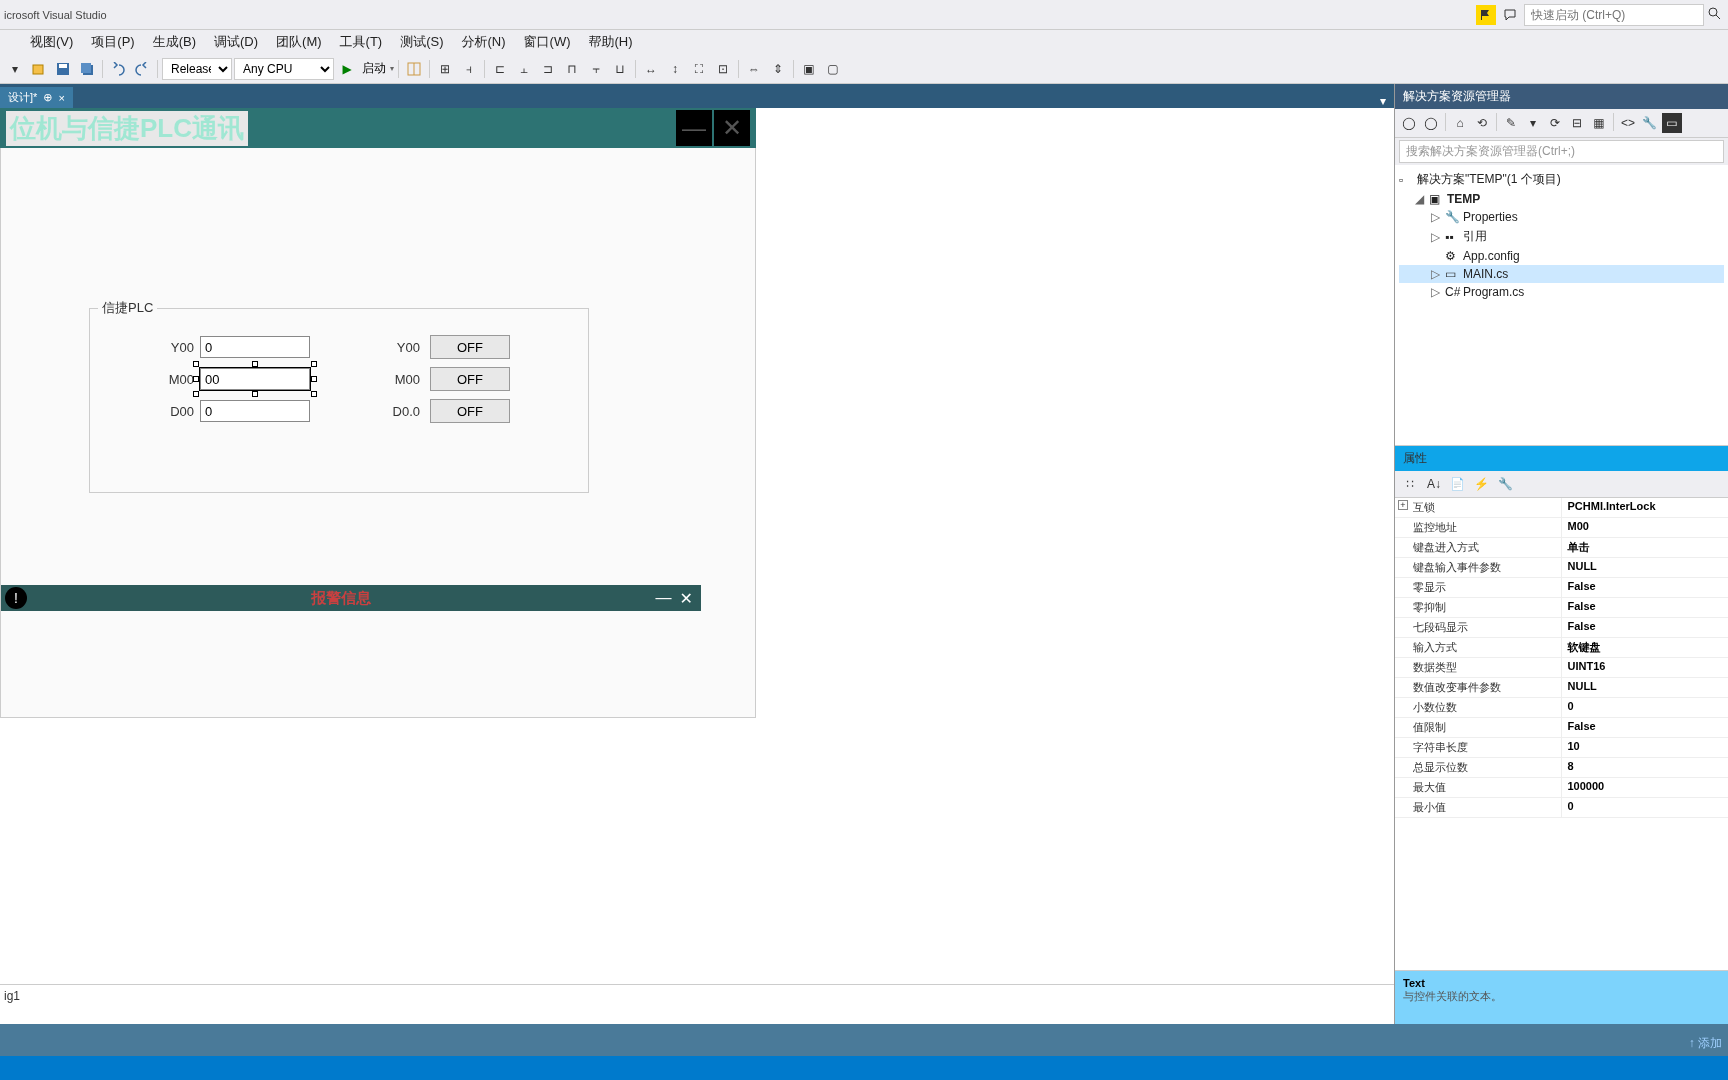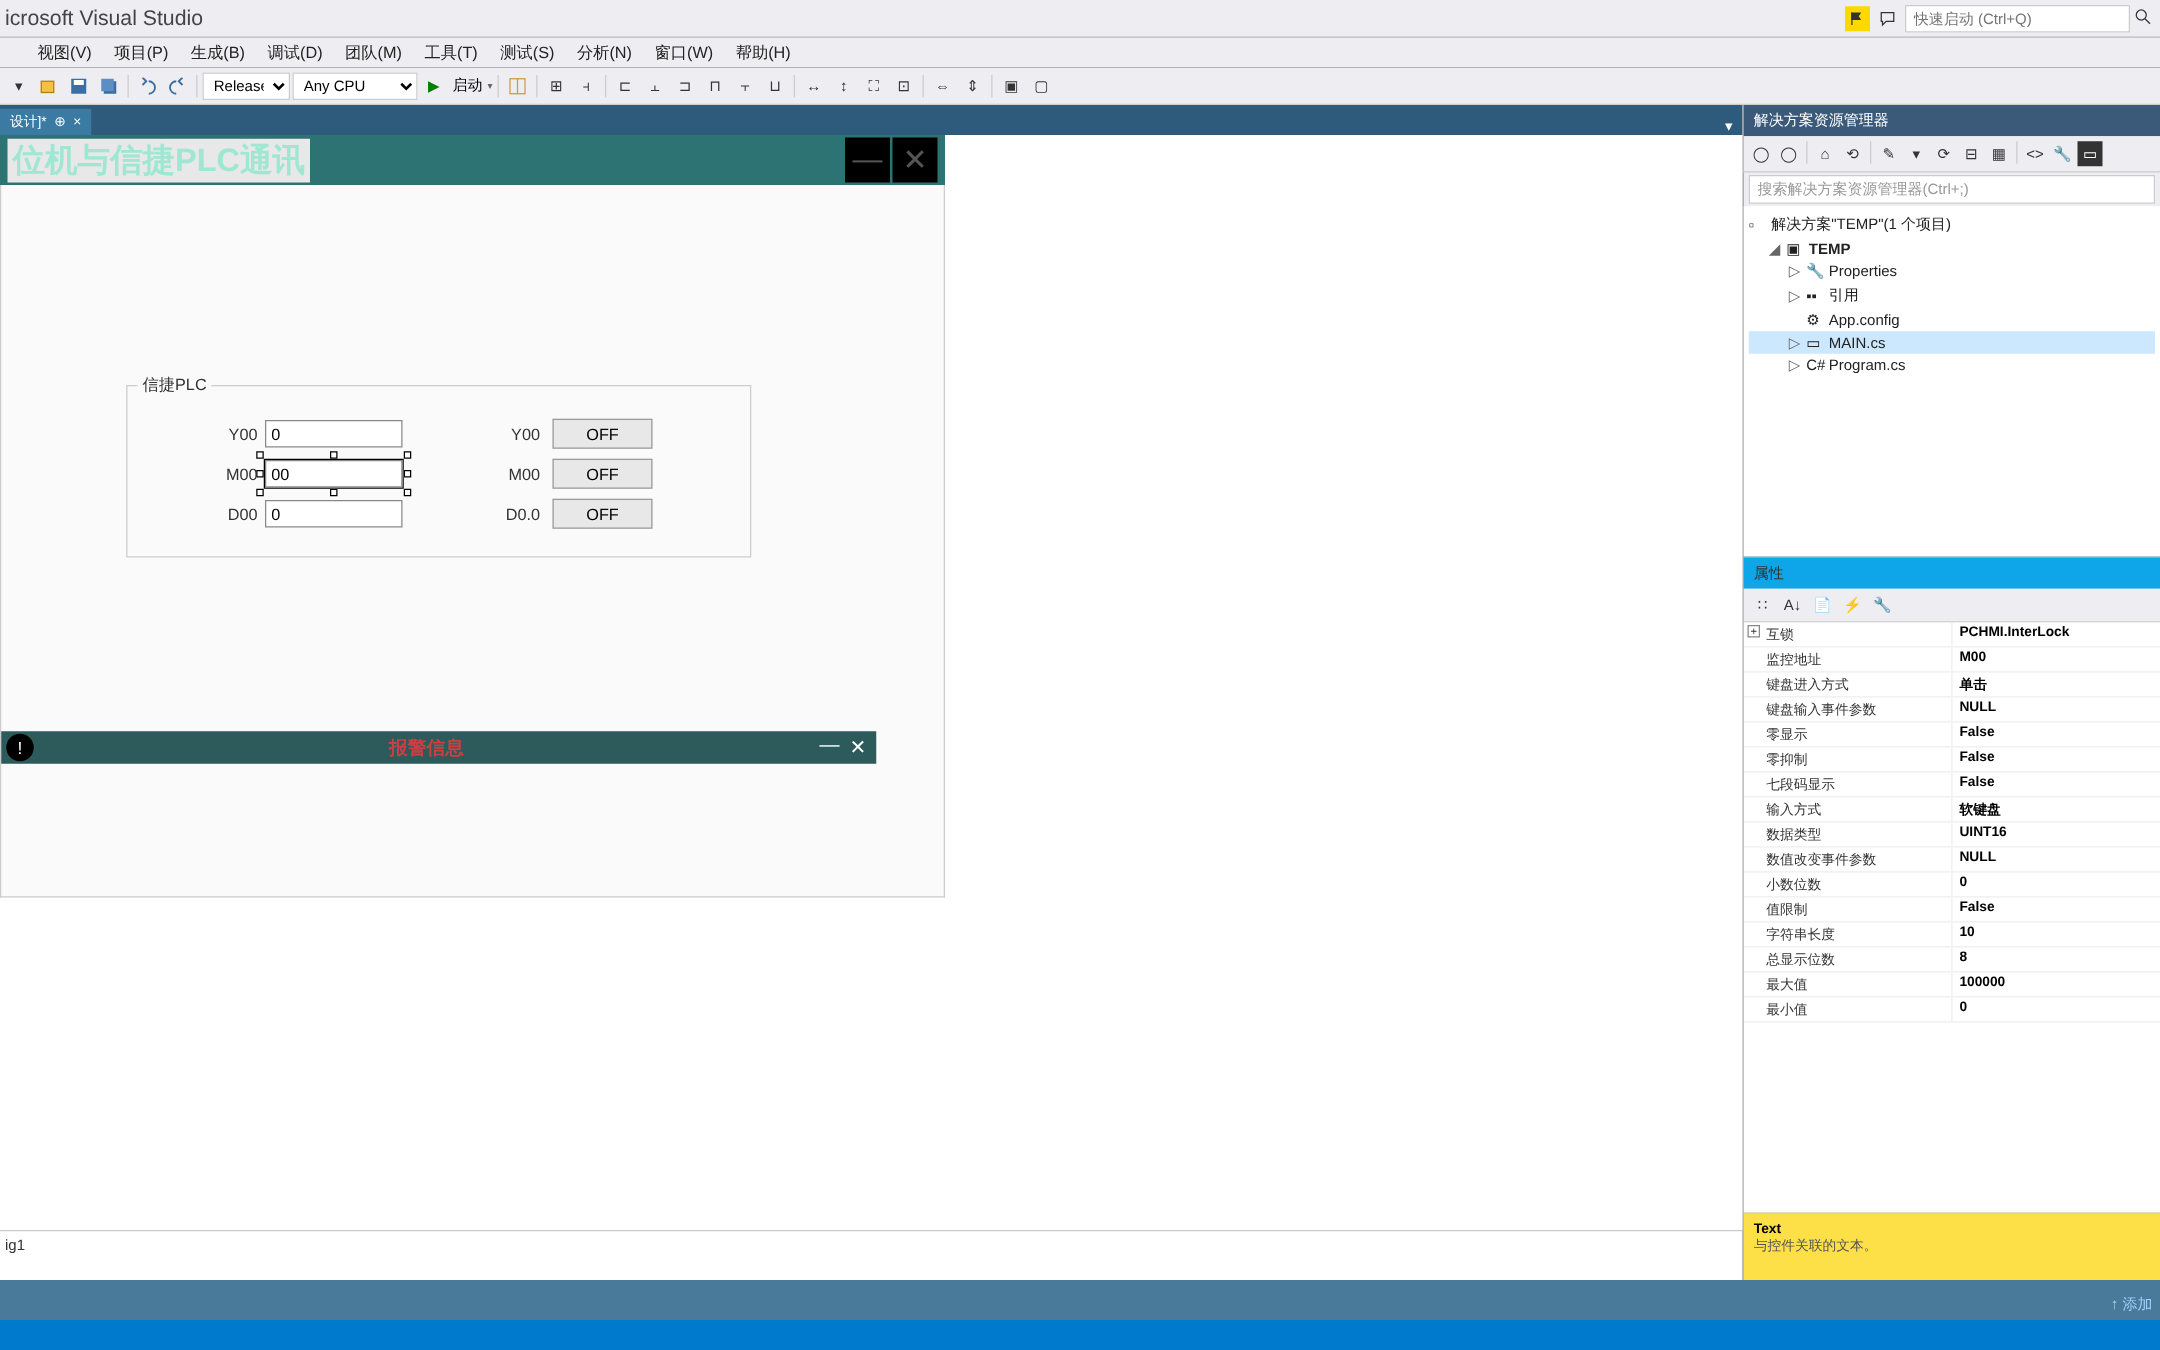--- a/index.html
+++ b/index.html
@@ -1,19 +1,19 @@
 <!DOCTYPE html>
 <html><head>
 <meta charset="utf-8">
 <style>
 * { box-sizing: border-box; margin: 0; padding: 0; font-family: "Microsoft YaHei", "Segoe UI", sans-serif; }
 body { background: #000; width: 1728px; height: 1080px; overflow: hidden; font-size: 12px; }
 
 .titlebar { background: #eeeef2; height: 30px; display: flex; align-items: center; padding: 0 4px; border-bottom: 1px solid #ccc; }
-.titlebar-text { color: #444; font-size: 17px; }
+.titlebar-text { color: #444; font-size: 11px; }
 .titlebar-right { margin-left: auto; display: flex; align-items: center; gap: 4px; }
 .notif-icon { background: #ffd800; width: 20px; height: 20px; display: flex; align-items: center; justify-content: center; }
 .feedback-icon { width: 20px; height: 20px; display: flex; align-items: center; justify-content: center; color: #444; }
 .quick-launch { border: 1px solid #ccc; background: #fff; height: 22px; width: 180px; padding: 0 6px; color: #999; font-size: 12px; }
 .search-icon { width: 16px; height: 16px; color: #444; }
 
 .menubar { background: #eeeef2; height: 24px; display: flex; align-items: center; padding: 0 4px; gap: 2px; }
 .menubar-item { padding: 2px 8px; color: #222; cursor: default; font-size: 13px; }
 
 .toolbar { background: #eeeef2; height: 30px; display: flex; align-items: center; padding: 0 4px; border-bottom: 1px solid #ccc; gap: 2px; }
@@ -29,21 +29,21 @@
 .doc-tabs-drop { margin-left: auto; color: #fff; padding: 0 8px; cursor: pointer; }
 
 .form-canvas { flex: 1; background: #fff; position: relative; overflow: hidden; }
 .form-window { position: absolute; left: 0; top: 0; width: 756px; border-radius: 16px; }
 .form-titlebar { background: #2d7373; color: #a0e7d3; height: 40px; display: flex; align-items: center; padding: 0 6px; }
 .form-title-text { font-size: 26px; font-weight: bold; color: #a0e7d3; background: #e8e8e8; padding: 0 4px; }
 .form-titlebar-btns { margin-left: auto; display: flex; }
 .form-tb-btn { width: 36px; height: 36px; background: #000; color: #555; display: flex; align-items: center; justify-content: center; font-size: 24px; margin-left: 2px; cursor: pointer; }
 .form-body { background: #fafafa; height: 570px; position: relative; border: 1px solid #ccc; border-top: none; }
 
-.groupbox { position: absolute; left: 100px; top: 160px; width: 500px; height: 138px; border: 1px solid #ccc; }
+.groupbox { position: absolute; left: 88px; top: 160px; width: 500px; height: 185px; border: 1px solid #ccc; }
 .groupbox-label { position: absolute; top: -10px; left: 8px; background: #fafafa; padding: 0 4px; color: #333; font-size: 13px; }
 .grid { position: absolute; left: 50px; top: 26px; display: grid; grid-template-columns: 60px 110px 120px 80px; row-gap: 8px; align-items: center; }
 .lbl { text-align: right; padding-right: 6px; color: #333; font-size: 13px; }
 .txt { border: 1px solid #888; height: 22px; padding: 0 4px; font-size: 13px; background: #fff; }
 .txt.selected { outline: 0; box-shadow: 0 0 0 1px #000; position: relative; }
 .handles { position: absolute; inset: -4px; pointer-events: none; }
 .handle { position: absolute; width: 6px; height: 6px; background: #fff; border: 1px solid #000; }
 .handle.tl{top:-3px;left:-3px}.handle.tr{top:-3px;right:-3px}.handle.bl{bottom:-3px;left:-3px}.handle.br{bottom:-3px;right:-3px}
 .handle.ml{top:50%;left:-3px;transform:translateY(-50%)}.handle.mr{top:50%;right:-3px;transform:translateY(-50%)}
 .handle.mt{left:50%;top:-3px;transform:translateX(-50%)}.handle.mb{left:50%;bottom:-3px;transform:translateX(-50%)}
@@ -73,21 +73,21 @@
 
 .prop-header { background: #0ea5e9; padding: 4px 8px; font-size: 12px; color: #333; border-top: 1px solid #ccc; }
 .prop-combo { background: #eeeef2; padding: 4px 6px; font-size: 11px; border-bottom: 1px solid #ccc; }
 .prop-toolbar { background: #eeeef2; padding: 2px 4px; display: flex; gap: 2px; border-bottom: 1px solid #ccc; }
 .prop-grid { flex: 1; background: #fff; overflow: auto; font-size: 11px; }
 .prop-row { display: flex; border-bottom: 1px solid #eee; }
 .prop-name { width: 50%; padding: 2px 6px 2px 18px; color: #333; border-right: 1px solid #eee; position: relative; }
 .prop-name .exp { position: absolute; left: 3px; top: 2px; width: 10px; height: 10px; border: 1px solid #888; font-size: 9px; line-height: 8px; text-align: center; background: #fff; }
 .prop-val { width: 50%; padding: 2px 6px; color: #000; }
 .prop-val.bold { font-weight: bold; }
-.prop-desc { background: #fde047; padding: 6px 8px; border-top: 1px solid #ccc; height: 54px; }
+.prop-desc { background: #7dd3fc; padding: 6px 8px; border-top: 1px solid #ccc; height: 54px; }
 .prop-desc-title { font-weight: bold; font-size: 11px; }
 .prop-desc-text { font-size: 11px; color: #555; }
 
 .statusbar { background: #007acc; height: 24px; }
 .spacer { background: #4a7a99; height: 32px; }
 .add-btn { position:absolute; right: 6px; bottom: 28px; color: #a0d0ff; font-size: 12px; cursor:pointer; }
 </style>
 </head>
 <body>
 

